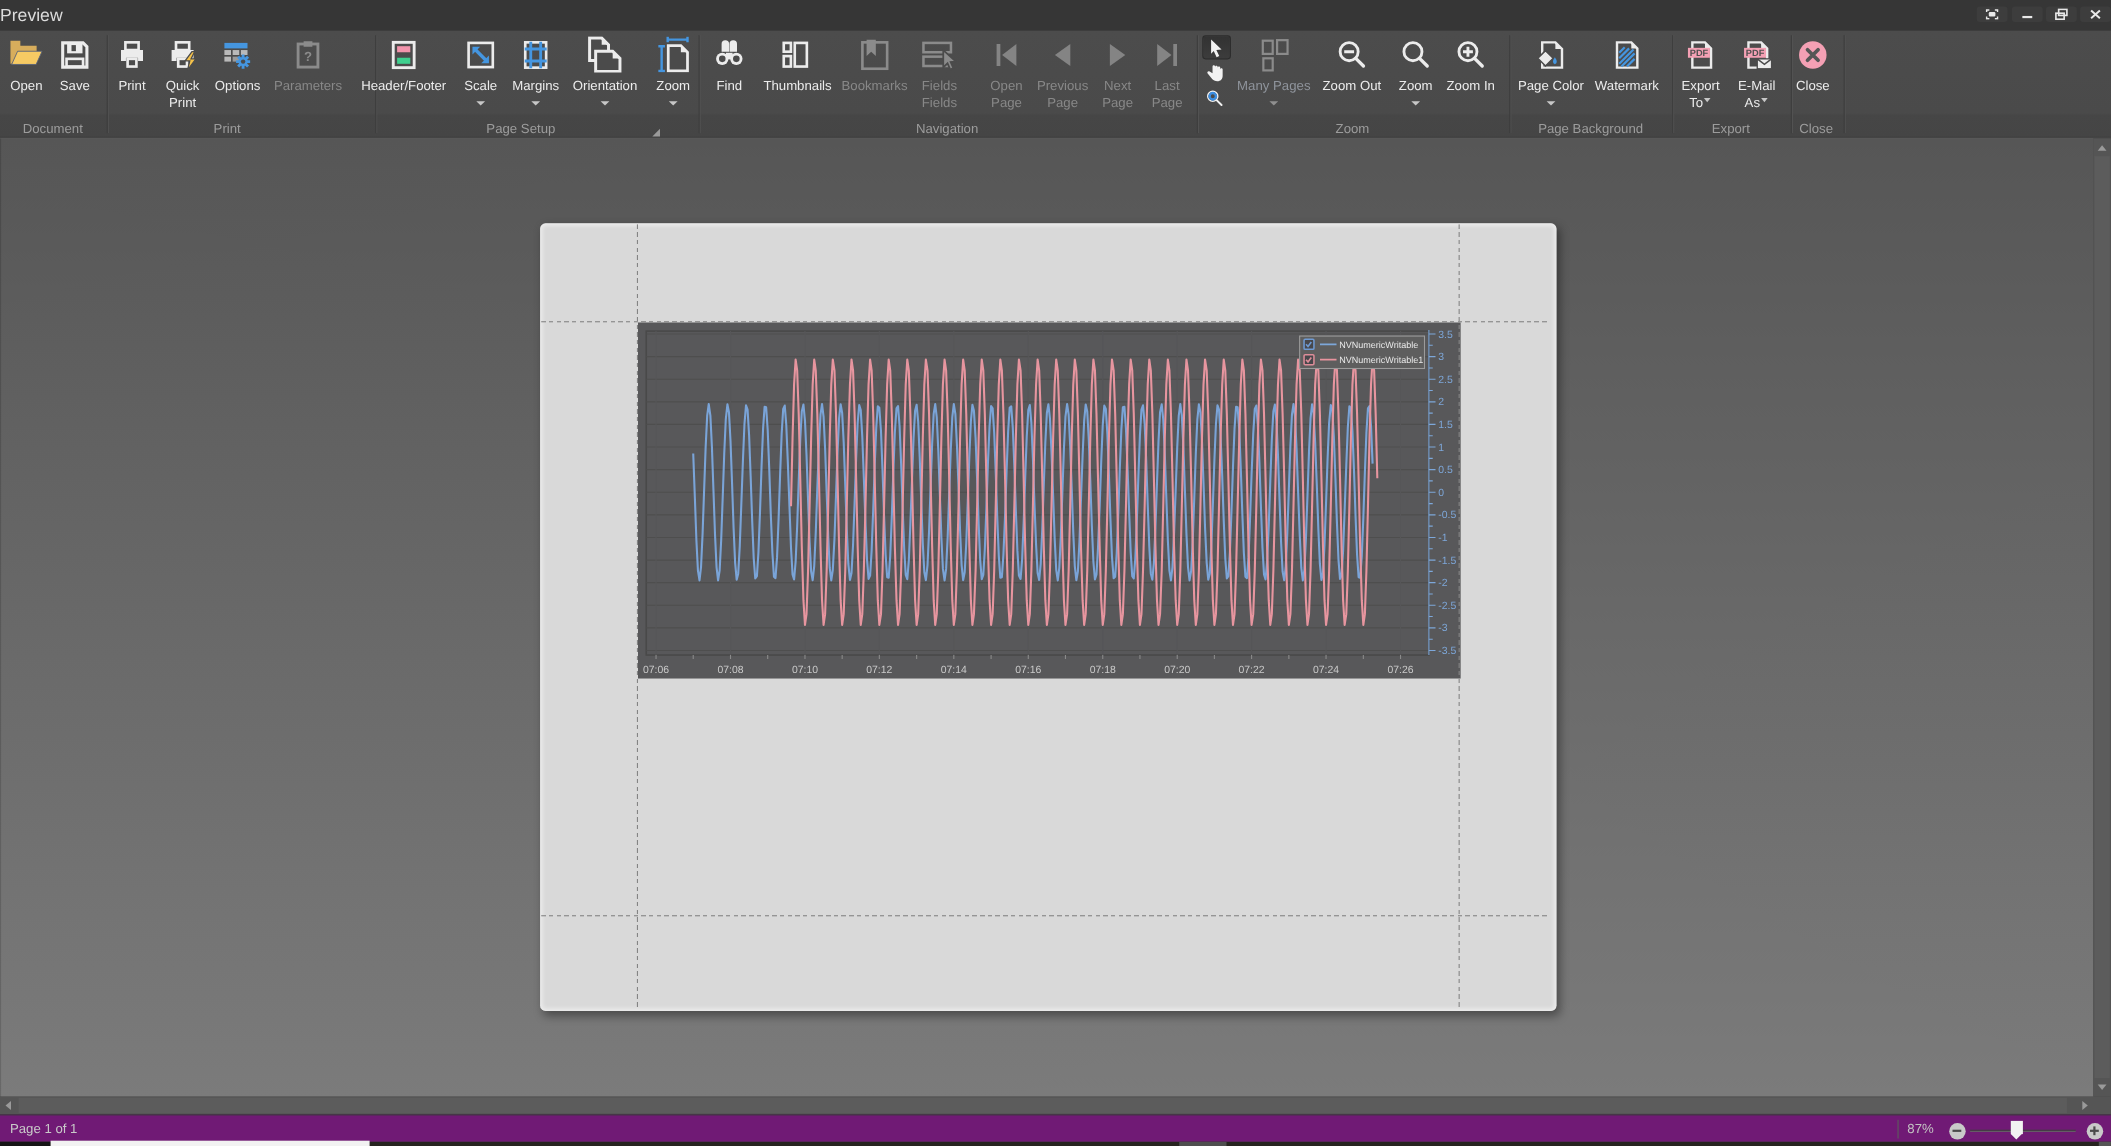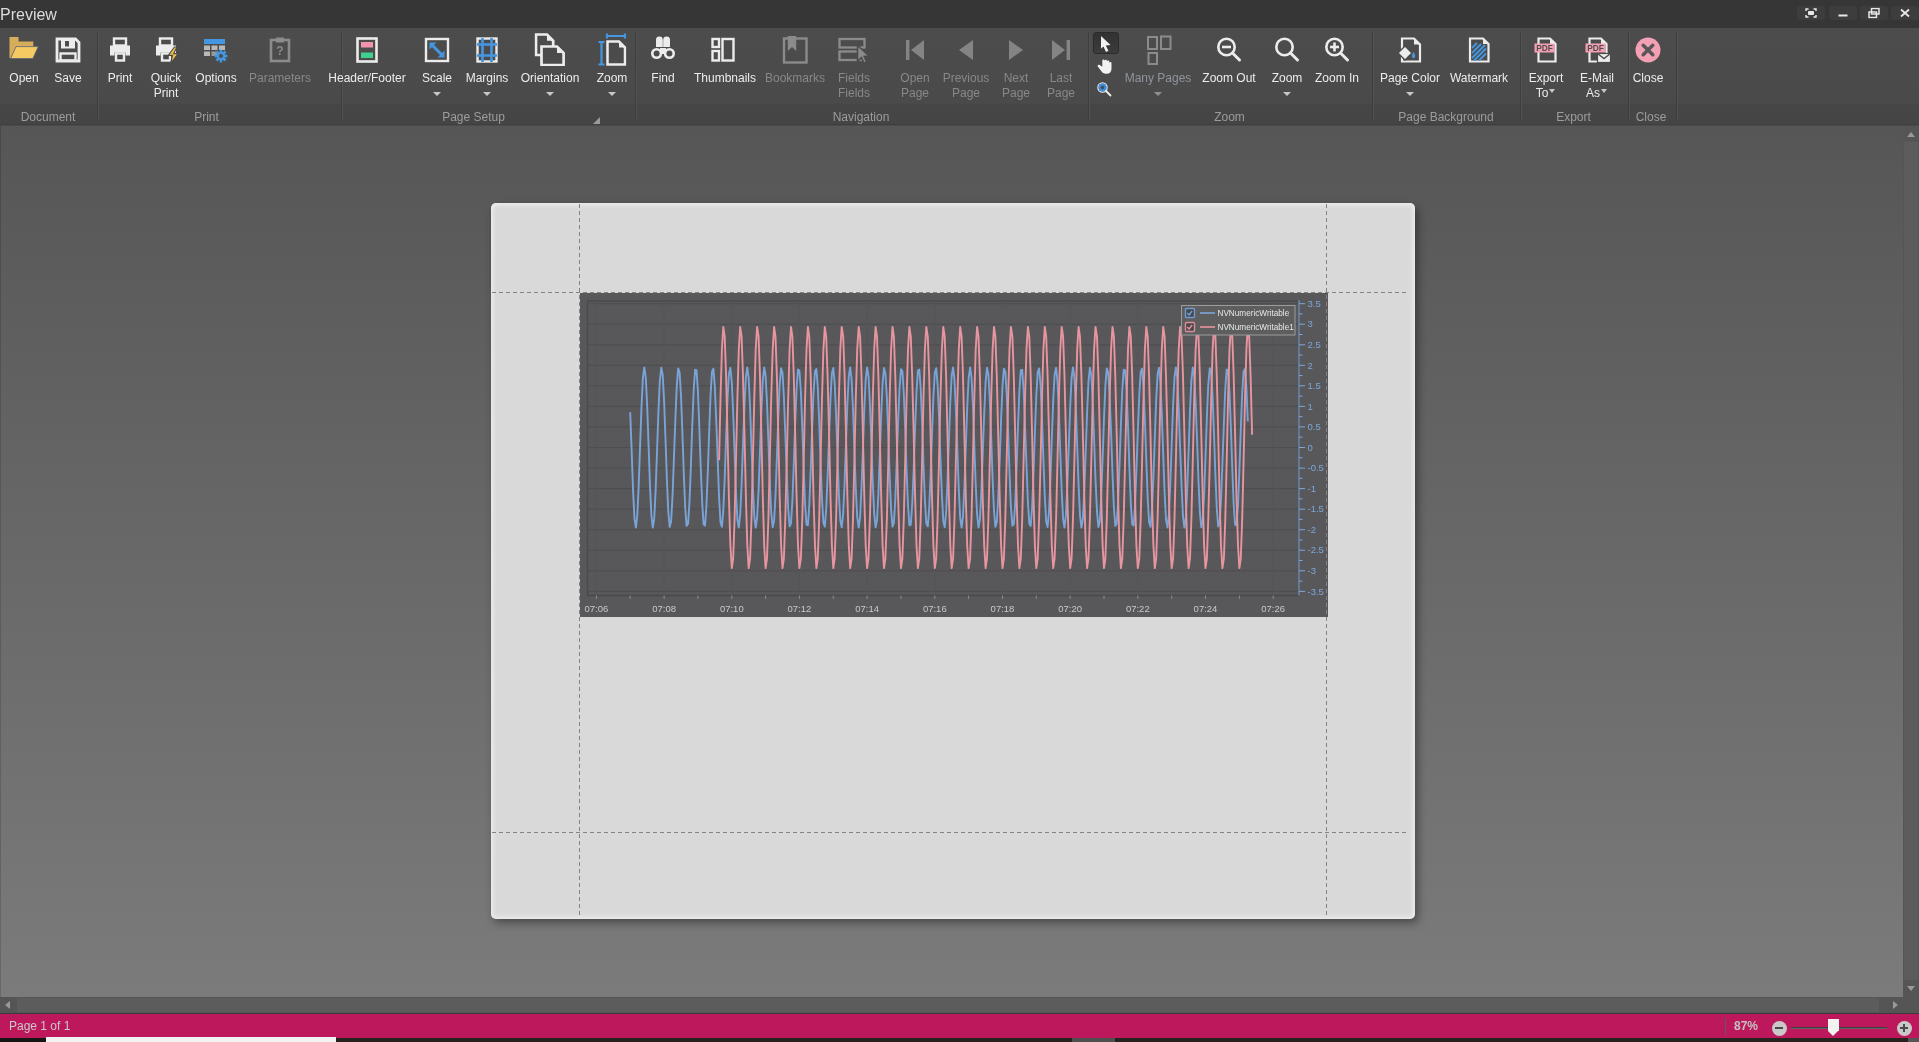--- a/index.html
+++ b/index.html
@@ -28,23 +28,23 @@
 .dashv { position:absolute; top:78px; width:1px; height:714px;
   background:repeating-linear-gradient(to bottom,#848484 0 4px,transparent 4px 7px); }
 .dashh { position:absolute; left:491px; width:915px; height:1px;
   background:repeating-linear-gradient(to right,#848484 0 4px,transparent 4px 7px); }
 #chart { position:absolute; left:578.5px; top:167px; width:748px; height:324px; }
 #vscroll { position:absolute; right:0; top:126px; width:16px; height:871px; background:#555555; }
 #vscroll .th { position:absolute; left:1px; top:16px; width:14px; height:838px; background:#5c5c5c; }
 #hscroll { position:absolute; left:0; top:997px; width:1919px; height:16px; background:#555555; }
 #hscroll .th { position:absolute; left:17px; top:1px; width:1862px; height:14px; background:#5c5c5c; }
 .sarrow { position:absolute; width:0; height:0; border:4px solid transparent; }
-#status { position:absolute; left:0; top:1013px; width:1919px; height:25px; background:#be185d; border-top:1px solid #3b3b3b; }
+#status { position:absolute; left:0; top:1013px; width:1919px; height:25px; background:#701a75; border-top:1px solid #3b3b3b; }
 #status .pg { position:absolute; left:9px; top:5px; font-size:12px; color:#c9c9c9; }
-#status .pct { position:absolute; left:1712px; top:5px; width:46px; text-align:right; font-size:12px; color:#c2c2c2;font-weight:bold; }
+#status .pct { position:absolute; left:1712px; top:5px; width:46px; text-align:right; font-size:12px; color:#c2c2c2; }
 .zbtn { position:absolute; top:6.5px; width:15px; height:15px; border-radius:50%; background:#c9c9c9; }
 .zbtn i { position:absolute; left:3.5px; top:6.5px; width:8px; height:2px; background:#4a4a4a; }
 .zbtn i.v { left:6.5px; top:3.5px; width:2px; height:8px; }
 #strip { position:absolute; left:0; top:1038px; width:1919px; height:4px; background:#26231f; }
 </style></head>
 <body>
 <div id="titlebar">
   <div class="t">Preview</div>
   <div class="wb" style="left:1797px">
       <svg width="12" height="10" viewBox="0 0 12 10">

